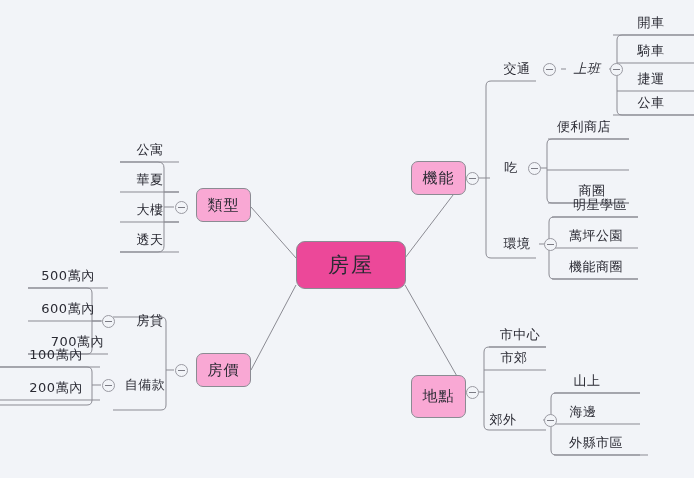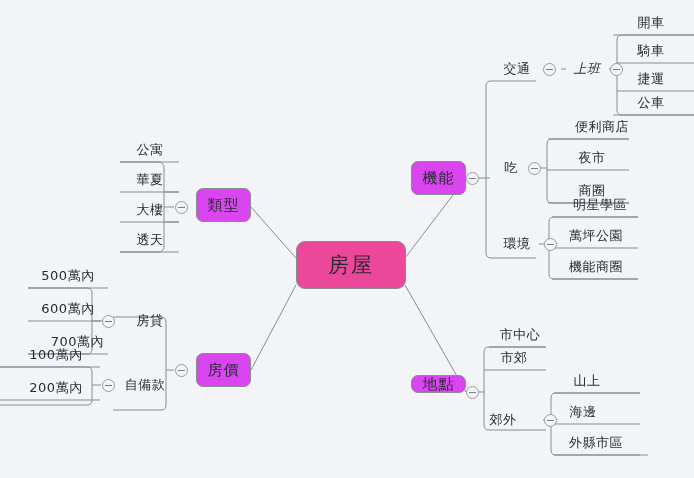--- a/index.html
+++ b/index.html
@@ -41,21 +41,21 @@
 
   .node.root {
     background: #ec4899;
     border: 1px solid #8b8b93;
     border-radius: 9px;
     font-size: 21px;
     letter-spacing: 2px;
   }
 
   .node.main {
-    background: #d946ef;
+    background: #f9a8d4;
     border: 1px solid #8b8b93;
     border-radius: 7px;
     font-size: 15px;
     letter-spacing: 1px;
   }
 
   
   .node.sub {
     background: transparent;
     border: 0;
@@ -196,21 +196,21 @@
   </div>
 
   <div class="node main" style="left:196px; top:353px; width:55px; height:34px;">
     <span>房價</span>
   </div>
 
   <div class="node main" style="left:411px; top:161px; width:55px; height:34px;">
     <span>機能</span>
   </div>
 
-  <div class="node main" style="left:411px; top:375px; width:55px; height:18px;">
+  <div class="node main" style="left:411px; top:375px; width:55px; height:43px;">
     <span>地點</span>
   </div>
 
   <div class="node sub" style="left:124px; top:310px; width:52px; height:22px;">
     <span>房貸</span>
   </div>
 
   <div class="node sub" style="left:114px; top:374px; width:62px; height:22px;">
     <span>自備款</span>
   </div>
@@ -271,25 +271,22 @@
   <div class="node leaf" style="left:627px; top:40px; width:48px; height:22px;">
     <span>騎車</span>
   </div>
   <div class="node leaf" style="left:627px; top:68px; width:48px; height:22px;">
     <span>捷運</span>
   </div>
   <div class="node leaf" style="left:627px; top:92px; width:48px; height:22px;">
     <span>公車</span>
   </div>
 
-  <div class="node leaf" style="left:566px; top:116px; width:72px; height:22px;text-align:center;">
+  <div class="node leaf" style="left:548px; top:116px; width:72px; height:22px;text-align:center;">
     <span>便利商店</span>
-  </div>
-  <div class="node leaf" style="left:556px; top:147px; width:72px; height:22px;">
-    <span>夜市</span>
   </div>
   <div class="node leaf" style="left:556px; top:180px; width:72px; height:22px;">
     <span>商圈</span>
   </div>
 
   <div class="node leaf" style="left:562px; top:194px; width:76px; height:22px;">
     <span>明星學區</span>
   </div>
   <div class="node leaf" style="left:558px; top:225px; width:76px; height:22px;">
     <span>萬坪公園</span>

